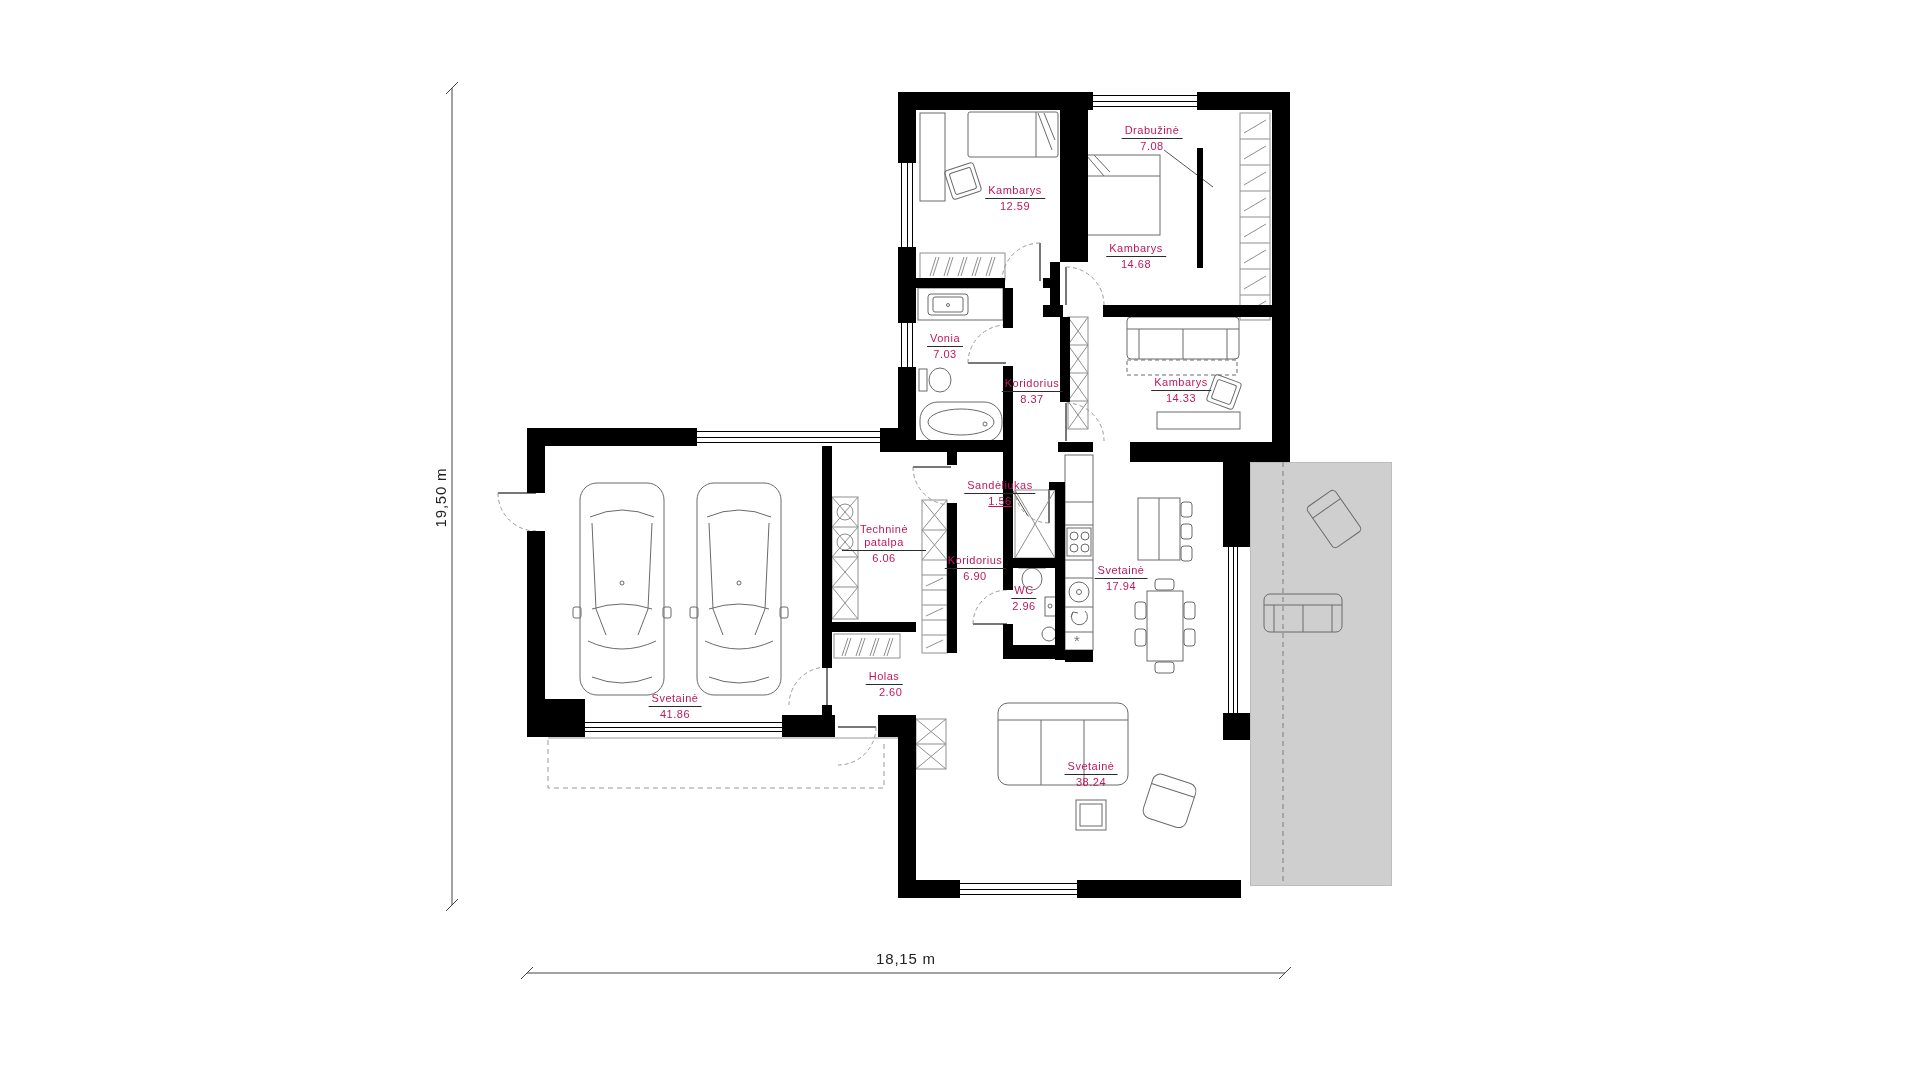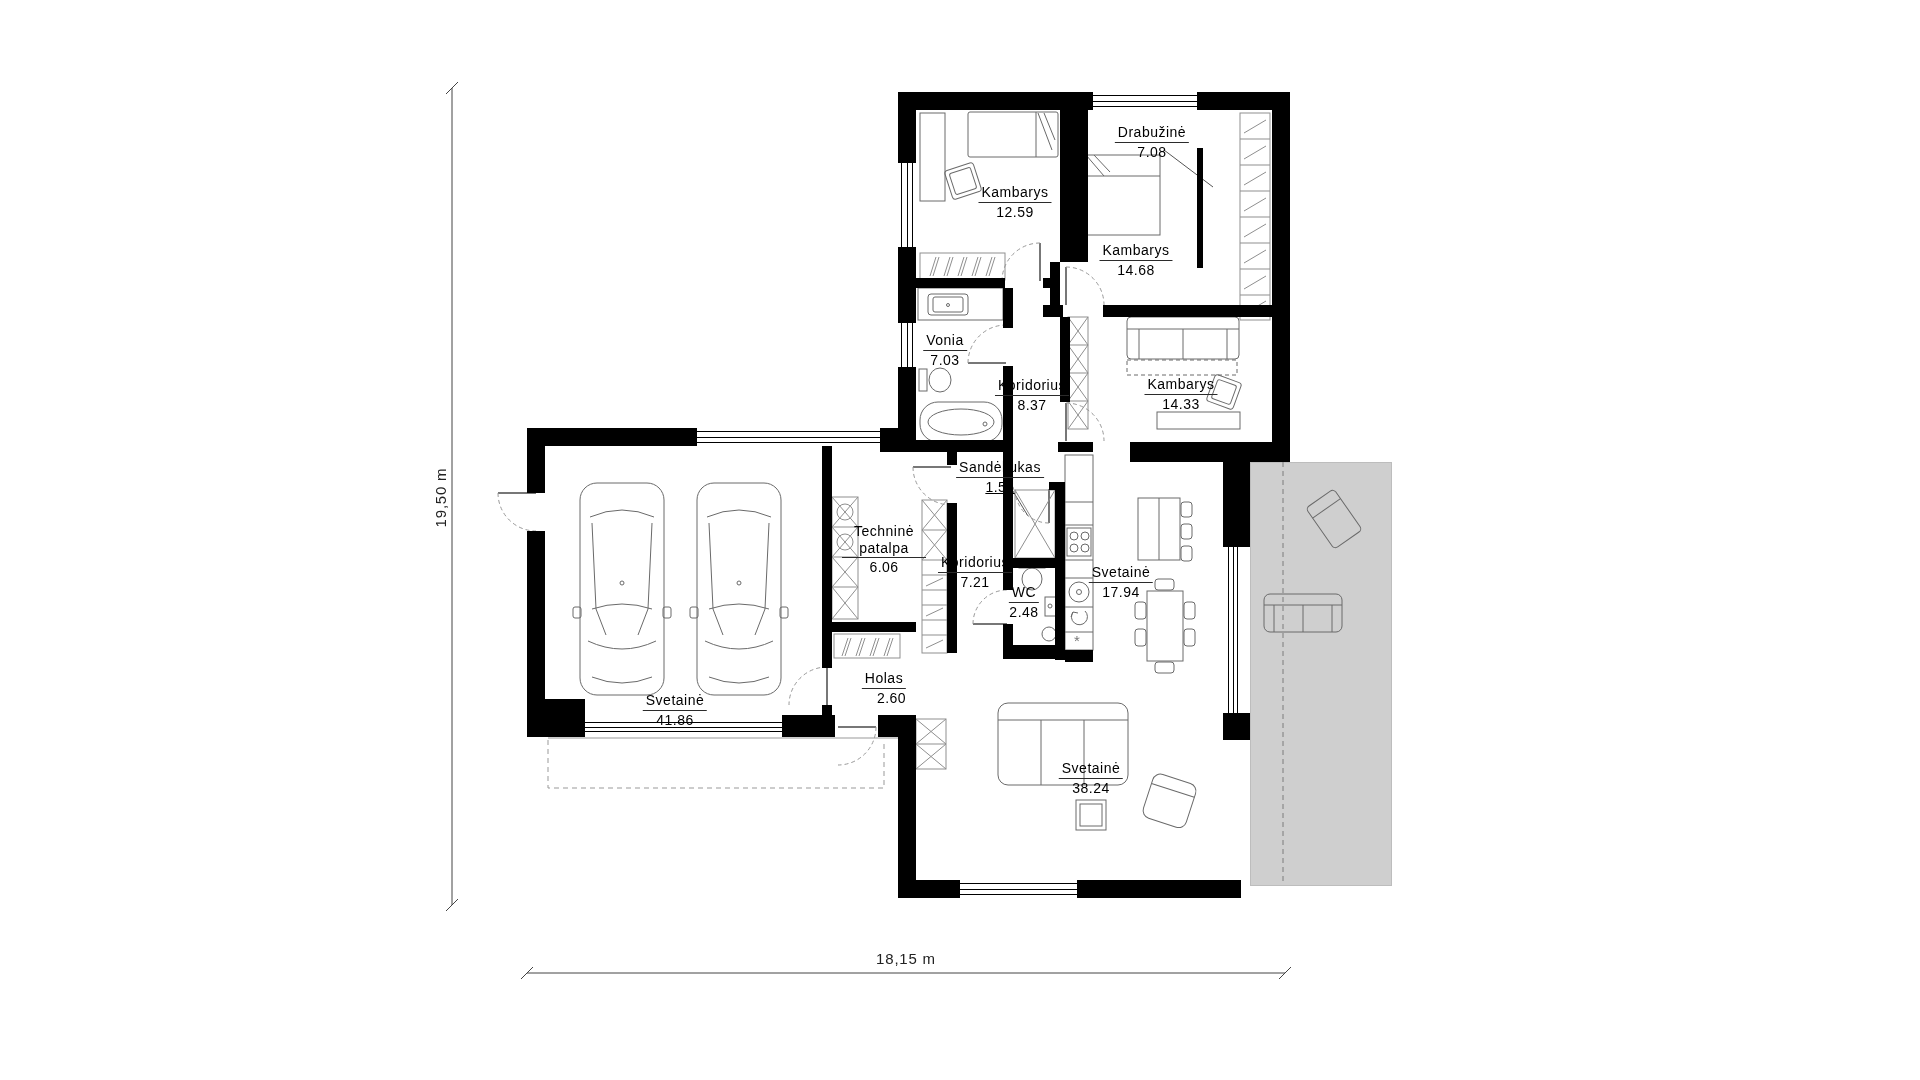--- a/index.html
+++ b/index.html
@@ -7,21 +7,21 @@
        font-family:"Liberation Sans",sans-serif;color:#1a1a1a;}
   .plan{position:absolute;inset:0;}
   .wall{position:absolute;background:#000;}
   .win{position:absolute;background:#fff;border-top:1.5px solid #000;border-bottom:1.5px solid #000;box-sizing:border-box;}
   .win::after{content:"";position:absolute;left:0;right:0;top:50%;margin-top:-.5px;height:1px;background:#000;}
   .winv{position:absolute;background:#fff;border-left:1.5px solid #000;border-right:1.5px solid #000;box-sizing:border-box;}
   .winv::after{content:"";position:absolute;top:0;bottom:0;left:50%;margin-left:-.5px;width:1px;background:#000;}
   .terrace{position:absolute;border:1px solid #bdbdbd;}
   .overlay{position:absolute;left:0;top:0;}
   .rlabel{position:absolute;transform:translateX(-50%);text-align:center;
-          font-size:14px;letter-spacing:.5px;line-height:1.18;color:#000000;white-space:normal;}
+          font-size:11px;letter-spacing:.5px;line-height:1.18;color:#be185d;white-space:normal;}
   .rlabel .nm{display:inline-block;border-bottom:1px solid #2b2b2b;padding:0 3px 1px;}
   .rlabel .ar{display:block;padding-top:1px;}
   .dim{position:absolute;font-size:15px;letter-spacing:.8px;color:#222;text-align:center;}
   .dim-v{left:398px;top:489px;width:84px;transform:rotate(-90deg);}
   .dim-h{left:864px;top:950px;width:84px;}
 </style>
 </head>
 <body>
 
 <div class="plan">
@@ -361,35 +361,35 @@
     <span class="ar">7.03</span>
   </div>
   <div class="rlabel" style="left:1032px;top:377px;">
     <span class="nm">Koridorius</span>
     <span class="ar">8.37</span>
   </div>
   <div class="rlabel" style="left:1181px;top:376px;">
     <span class="nm">Kambarys</span>
     <span class="ar">14.33</span>
   </div>
-  <div class="rlabel" style="left:1000px;top:459px;text-decoration:underline;">
+  <div class="rlabel" style="left:1000px;top:479px;text-decoration:underline;">
     <span class="nm">Sandėliukas</span>
     <span class="ar">1.56</span>
   </div>
   <div class="rlabel" style="left:884px;top:523px;width:84px;margin-left:-0px;">
     <span class="nm">Techninė patalpa</span>
     <span class="ar">6.06</span>
   </div>
   <div class="rlabel" style="left:975px;top:554px;">
     <span class="nm">Koridorius</span>
-    <span class="ar">7.21</span>
+    <span class="ar">6.90</span>
   </div>
   <div class="rlabel" style="left:1024px;top:584px;text-align:center;">
     <span class="nm">WC</span>
-    <span class="ar">2.48</span>
+    <span class="ar">2.96</span>
   </div>
   <div class="rlabel" style="left:1121px;top:564px;">
     <span class="nm">Svetainė</span>
     <span class="ar">17.94</span>
   </div>
   <div class="rlabel" style="left:884px;top:670px;text-align:right;">
     <span class="nm">Holas</span>
     <span class="ar">2.60</span>
   </div>
   <div class="rlabel" style="left:675px;top:692px;">

